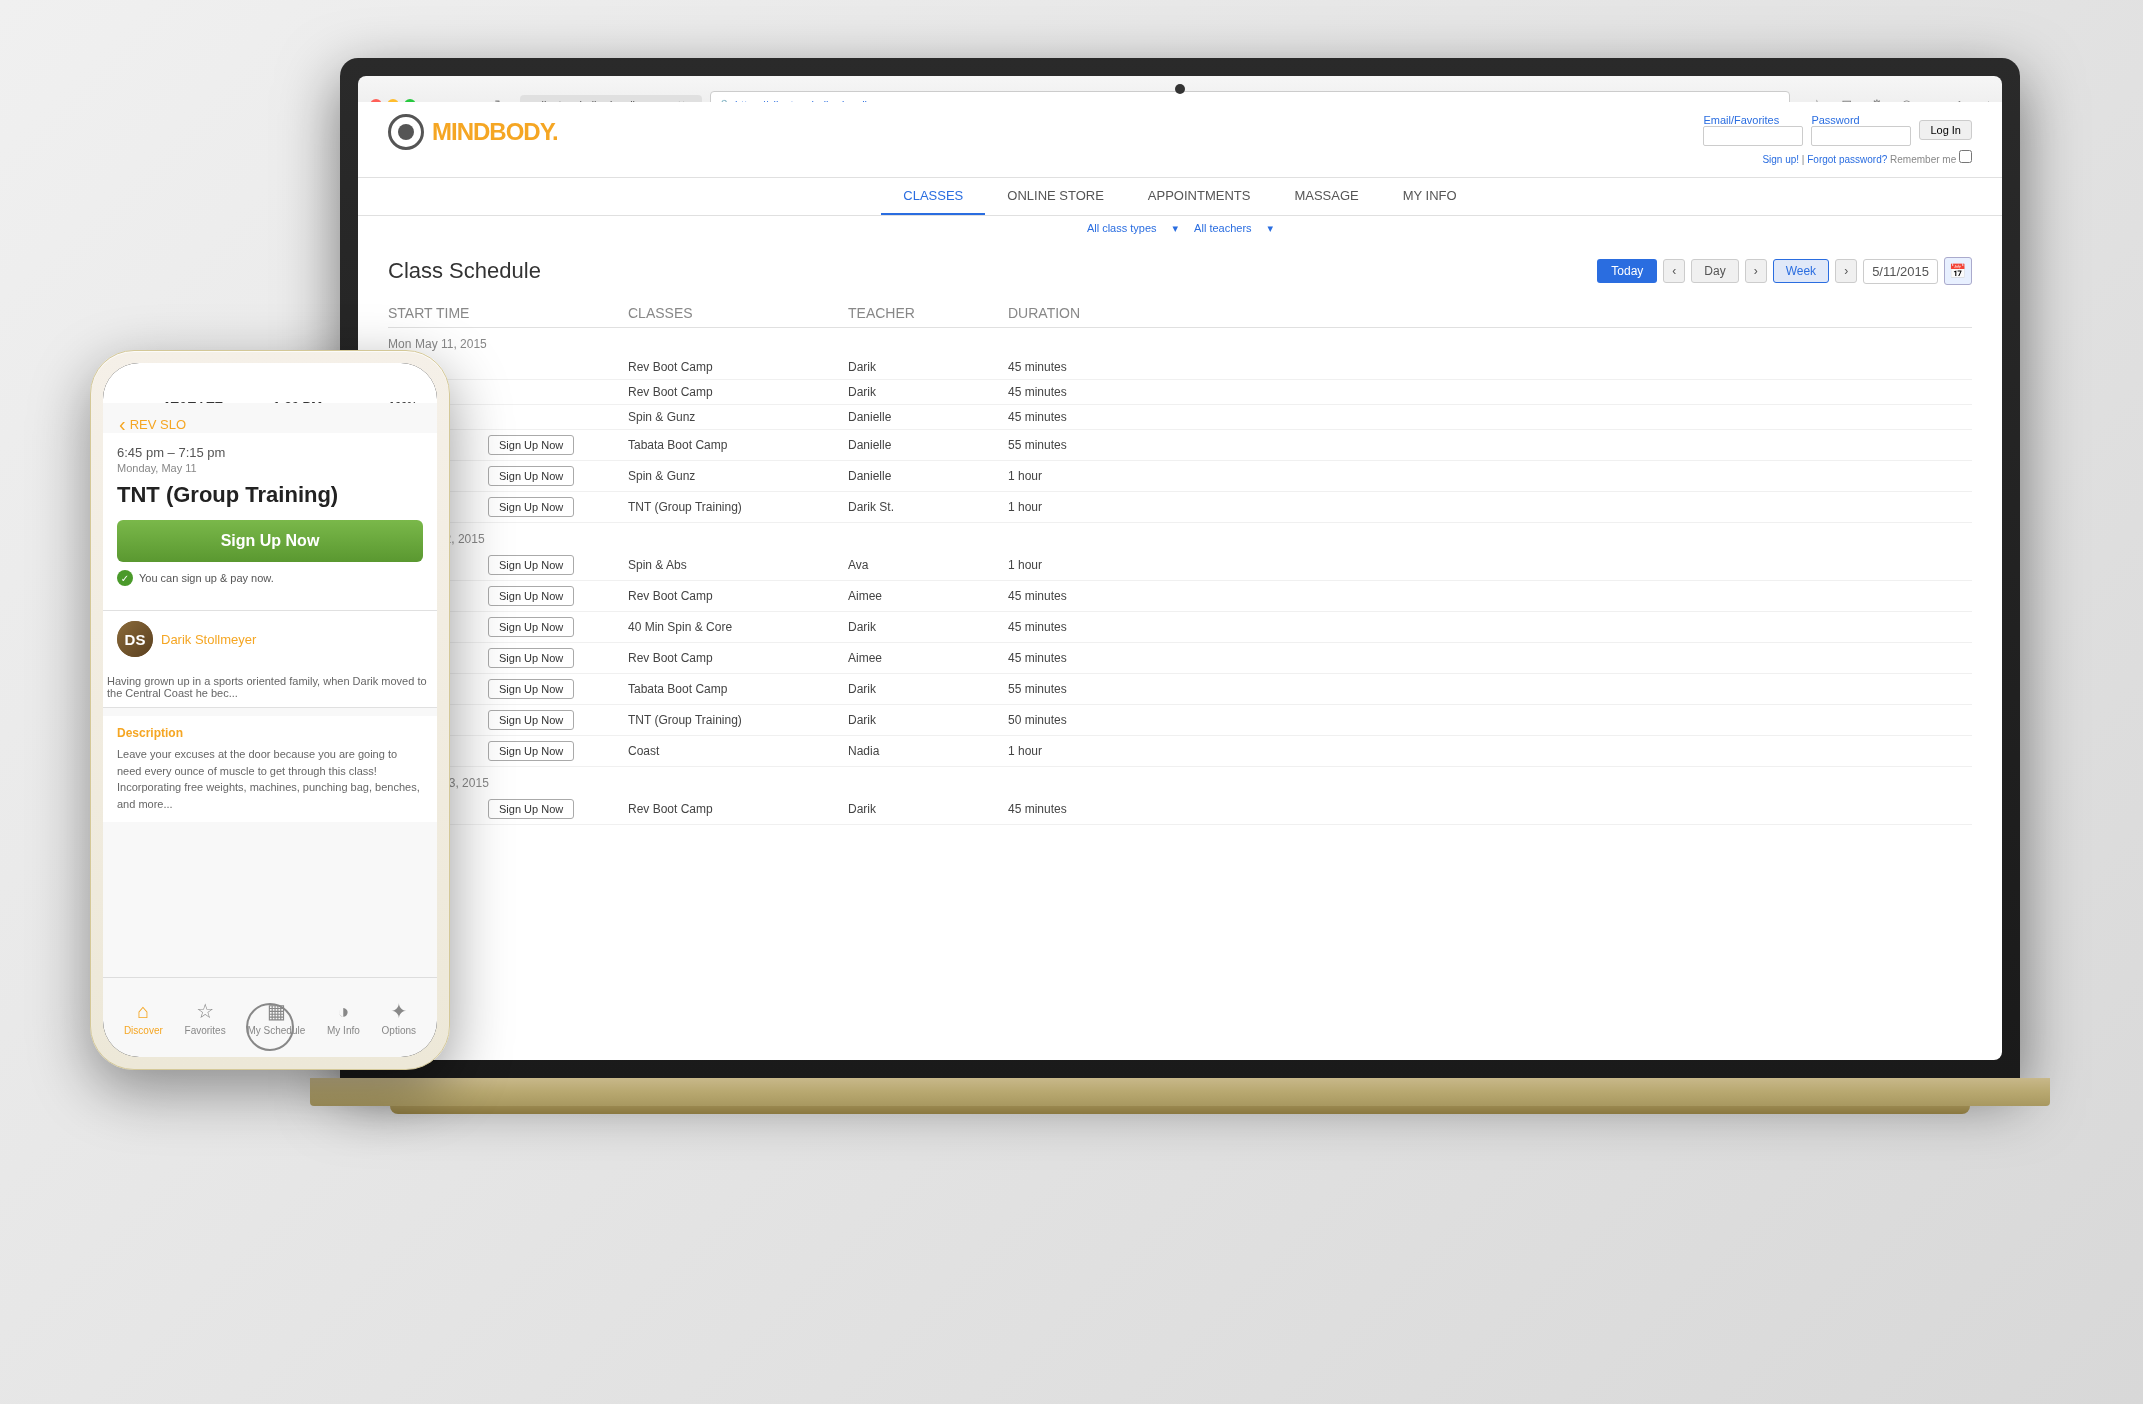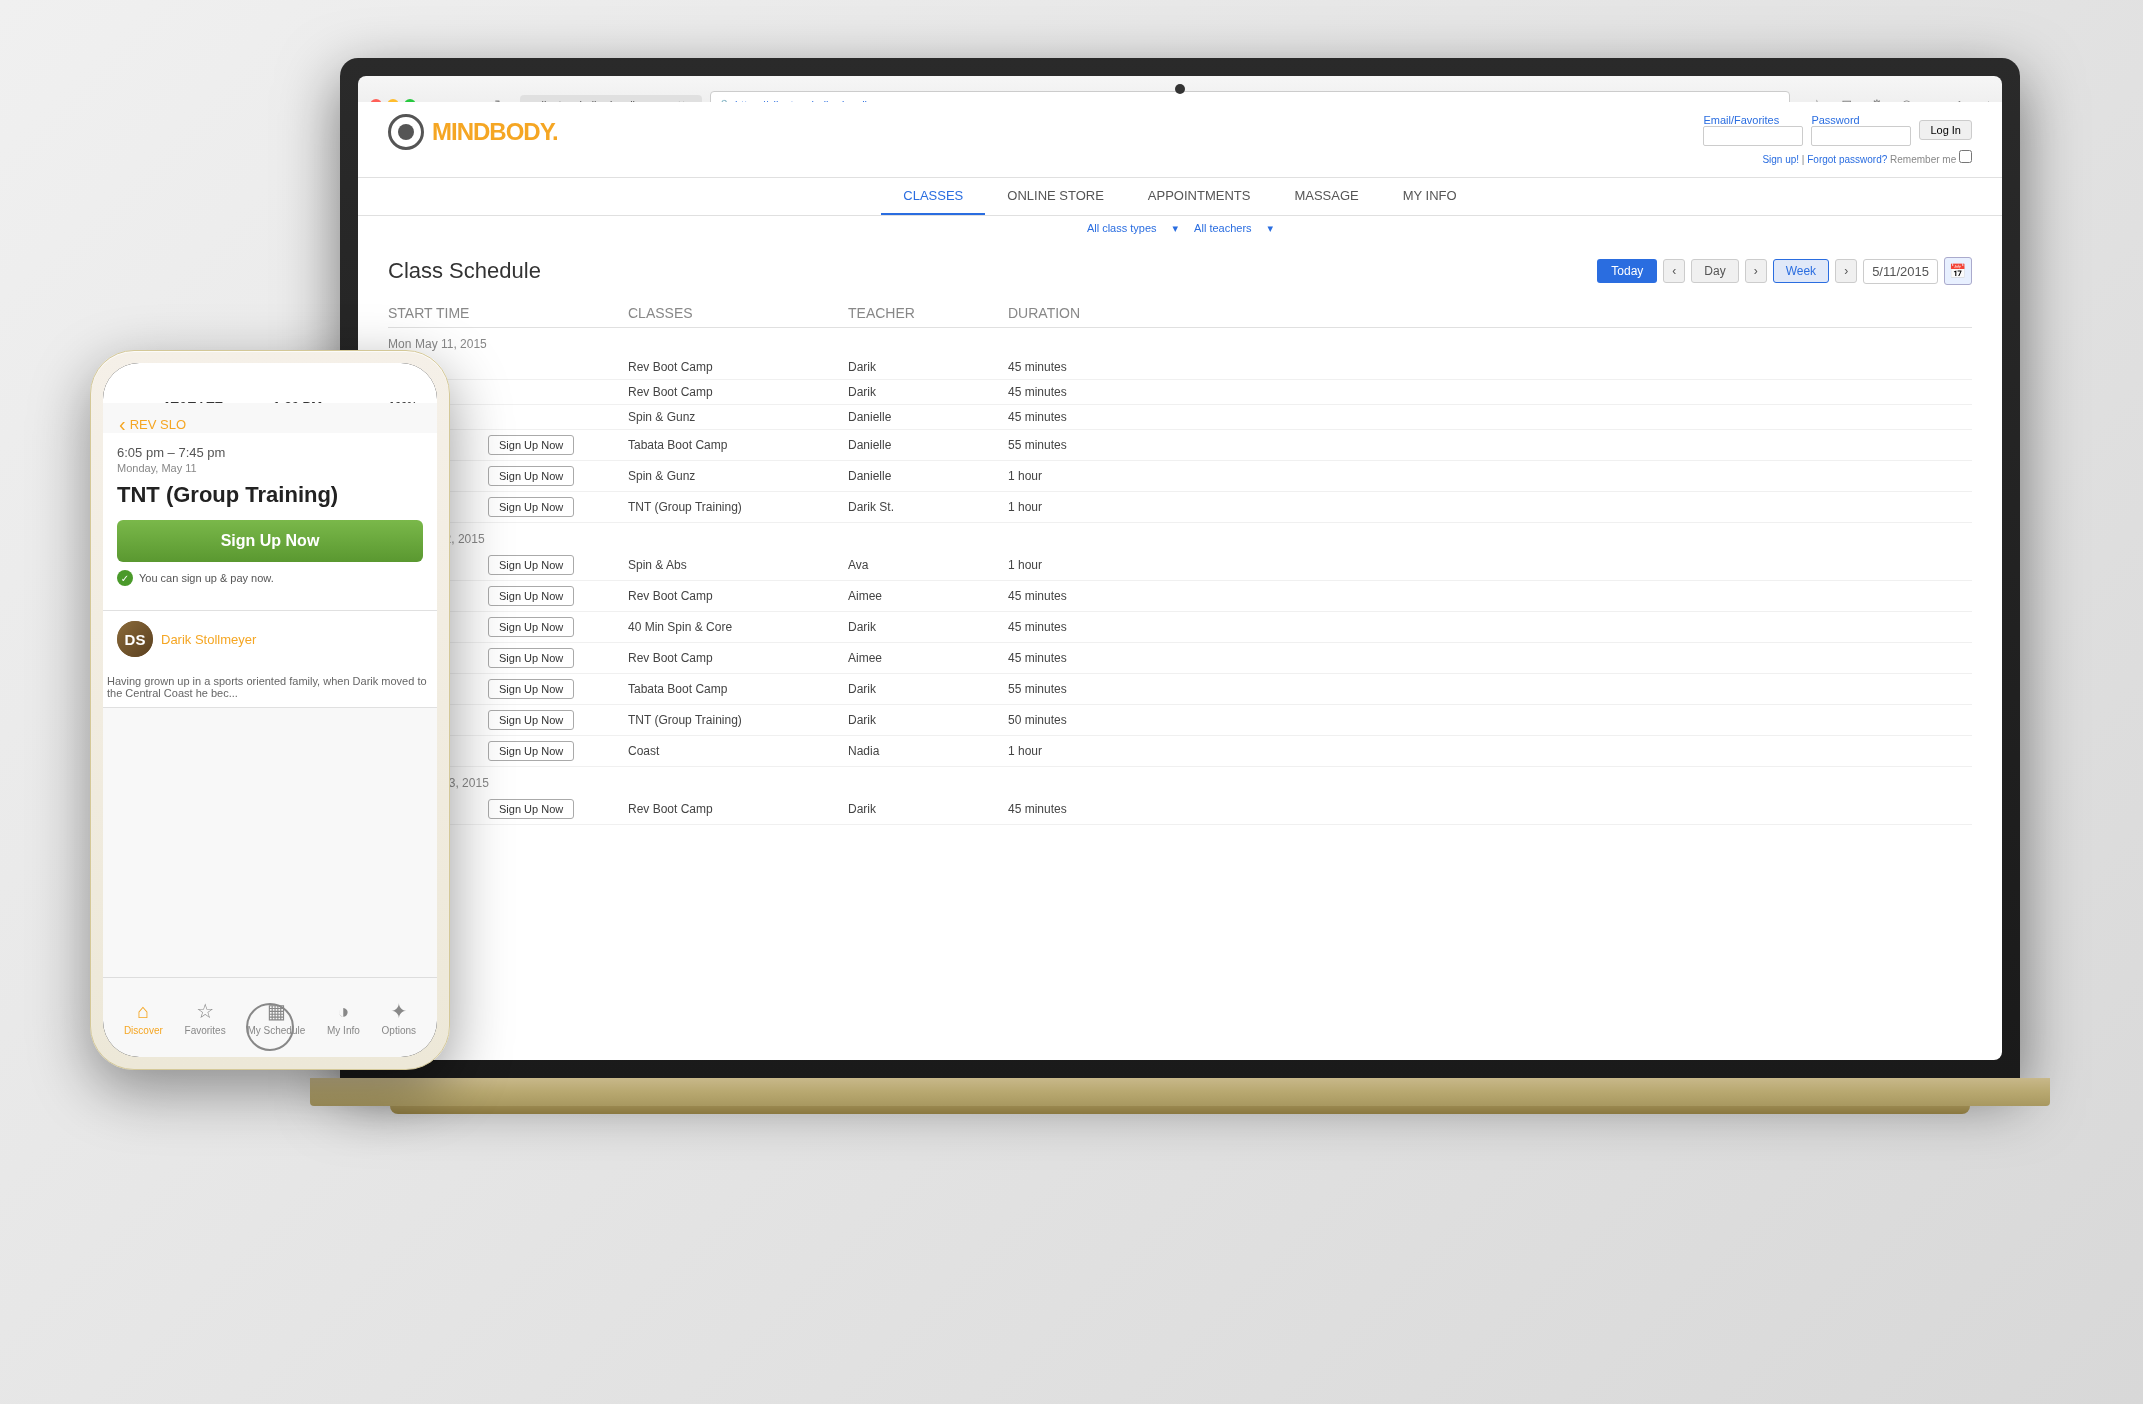--- a/index.html
+++ b/index.html
@@ -976,21 +976,21 @@
           </div>
           <div class="phone-nav-title"></div>
         </div>
 
         <div class="phone-screen">
           <div class="phone-content">
 
             <div class="phone-class-header">
               <div style="display:flex;justify-content:space-between;align-items:flex-start;">
                 <div>
-                  <div class="phone-time-range">6:05 pm – 7:45 pm</div>
+                  <div class="phone-time-range">6:45 pm – 7:15 pm</div>
                   <div class="phone-class-date">Monday, May 11</div>
                   <div class="phone-class-name">TNT (Group Training)</div>
                 </div>
 
               </div>
 
               <button class="phone-signup-btn">Sign Up Now</button>
               <div class="phone-signup-note">
                 <div class="phone-check">✓</div>
                 <span>You can sign up &amp; pay now.</span>
@@ -1005,20 +1005,24 @@
               </div>
               <span class="phone-teacher-name">Darik Stollmeyer</span>
             </div>
 
             <div style="padding:8px 4px;background:#fff;font-size:11px;color:#666;">
               <span>Having grown up in a sports oriented family, when Darik moved to the Central Coast he bec...</span>
             </div>
 
             <div class="phone-divider"></div>
 
+            <div class="phone-description-section">
+              <div class="phone-description-title">Description</div>
+              <div class="phone-description-text">Leave your excuses at the door because you are going to need every ounce of muscle to get through this class! Incorporating free weights, machines, punching bag, benches, and more...</div>
+            </div>
 
           </div>
         </div>
 
         <div class="phone-bottom-bar">
           <div class="phone-tab active">
             <span class="phone-tab-icon">⌂</span>
             <span>Discover</span>
           </div>
           <div class="phone-tab">

